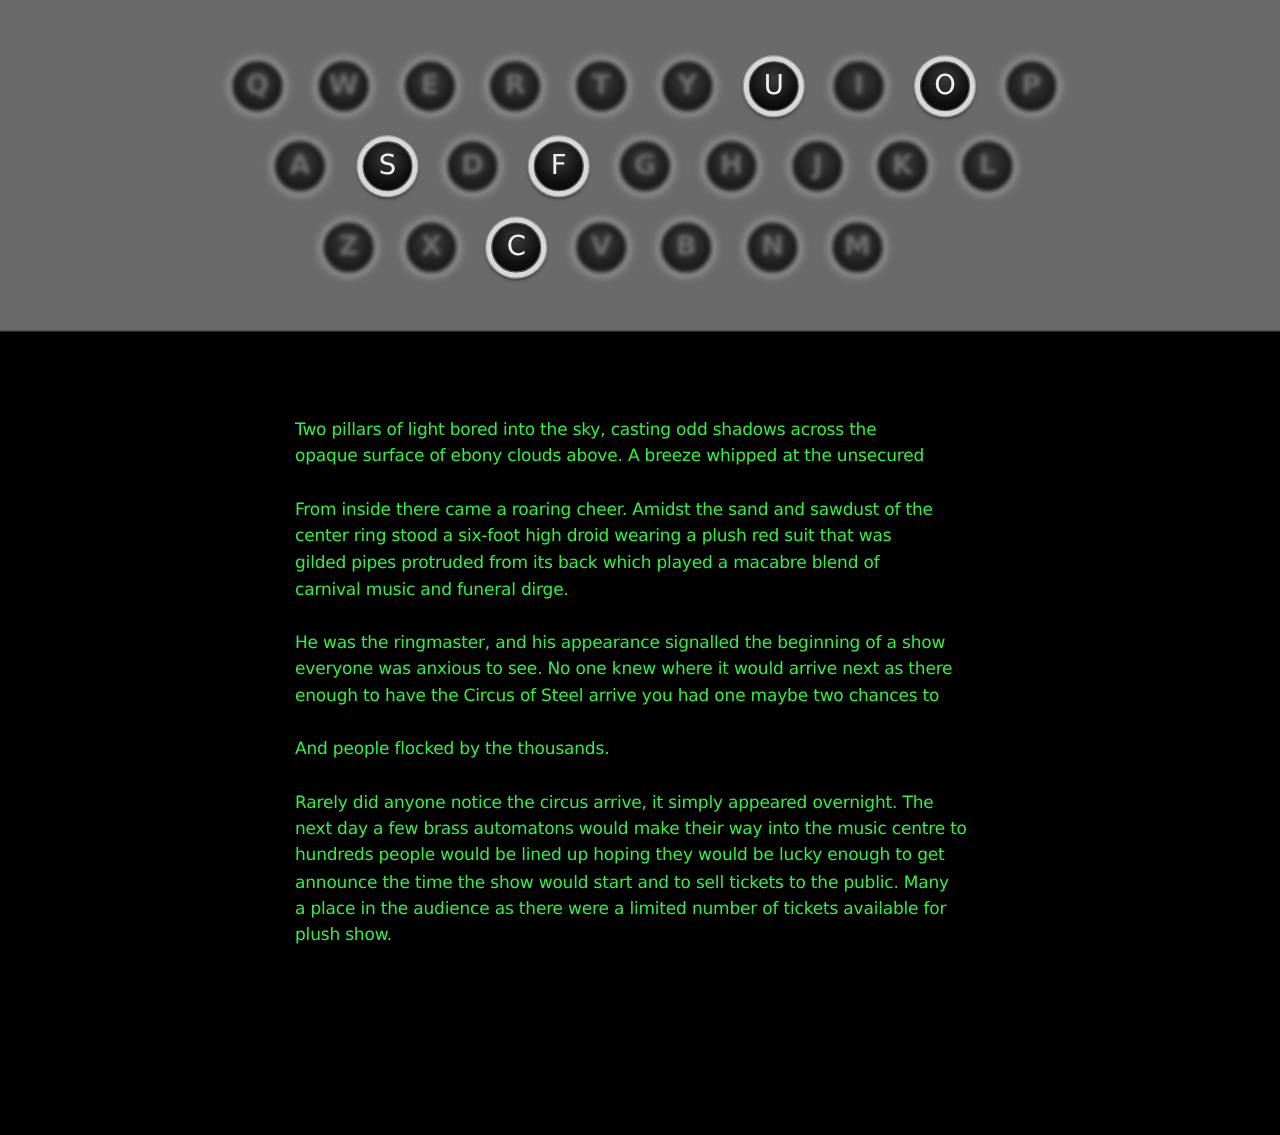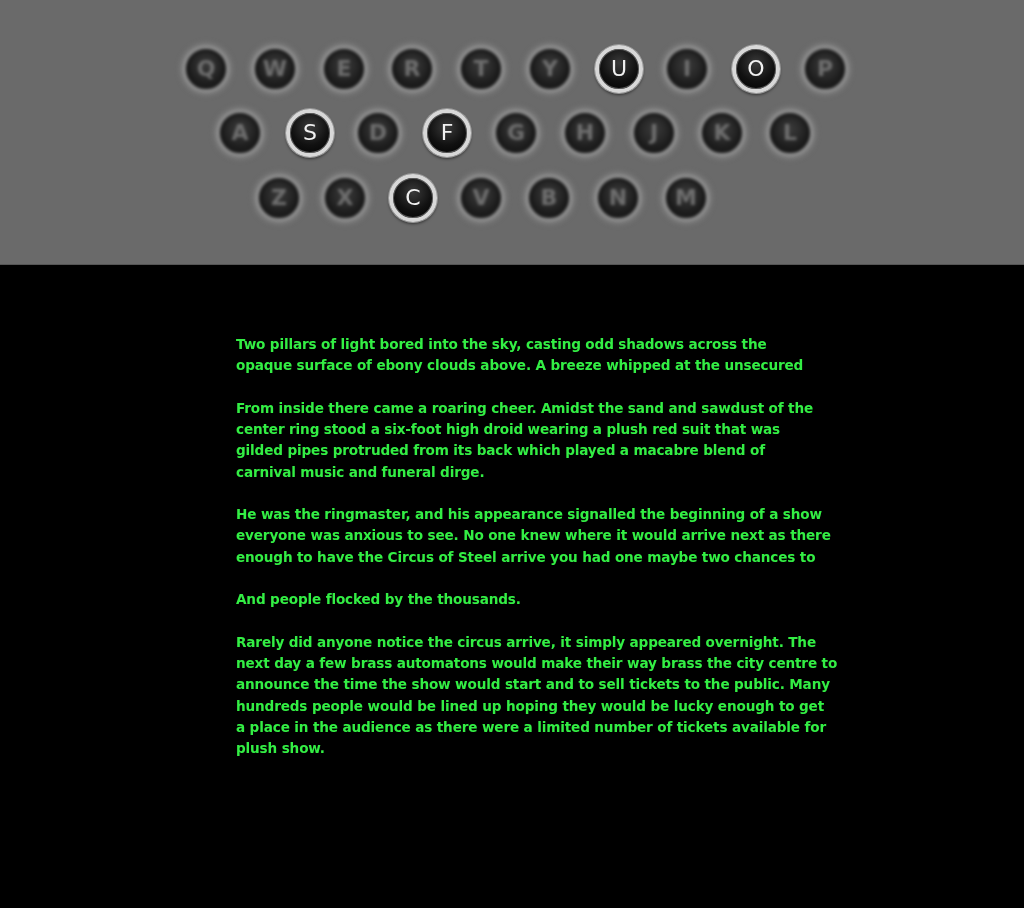--- a/index.html
+++ b/index.html
@@ -44,21 +44,21 @@
 
     .story {
       position: absolute; left: 236px; top: 334px;
       width: 560px;
       color: #33ee44;
       font-family: "DejaVu Sans", sans-serif;
       font-size: 13.6px;
       line-height: 21.2px;
       letter-spacing: -0.15px;
     }
-    .story p { margin: 0 0 21.5px 0; font-weight: bold; }
+    .story p { margin: 0 0 21.5px 0; }
     .line { display: block; white-space: nowrap; }
   </style>
 </head>
 <body>
 
 <div class="keyboard-panel" id="kb">
     <div class="key inactive" style="left: 206px; top: 69px;">
       <span class="glyph">Q</span>
     </div>
     <div class="key inactive" style="left: 275px; top: 69px;">
@@ -152,19 +152,19 @@
     <p>
       <span class="line">He was the ringmaster, and his appearance signalled the beginning of a show</span>
       <span class="line">everyone was anxious to see. No one knew where it would arrive next as there</span>
       <span class="line">enough to have the Circus of Steel arrive you had one maybe two chances to</span>
     </p>
     <p>
       <span class="line">And people flocked by the thousands.</span>
     </p>
     <p>
       <span class="line">Rarely did anyone notice the circus arrive, it simply appeared overnight. The</span>
-      <span class="line">next day a few brass automatons would make their way brass the city centre to</span>
+      <span class="line">next day a few brass automatons would make their way into the music centre to</span>
+      <span class="line">hundreds people would be lined up hoping they would be lucky enough to get</span>
       <span class="line">announce the time the show would start and to sell tickets to the public. Many</span>
-      <span class="line">hundreds people would be lined up hoping they would be lucky enough to get</span>
       <span class="line">a place in the audience as there were a limited number of tickets available for</span>
       <span class="line">plush show.</span>
     </p>
   </div>
 
 </body></html>

